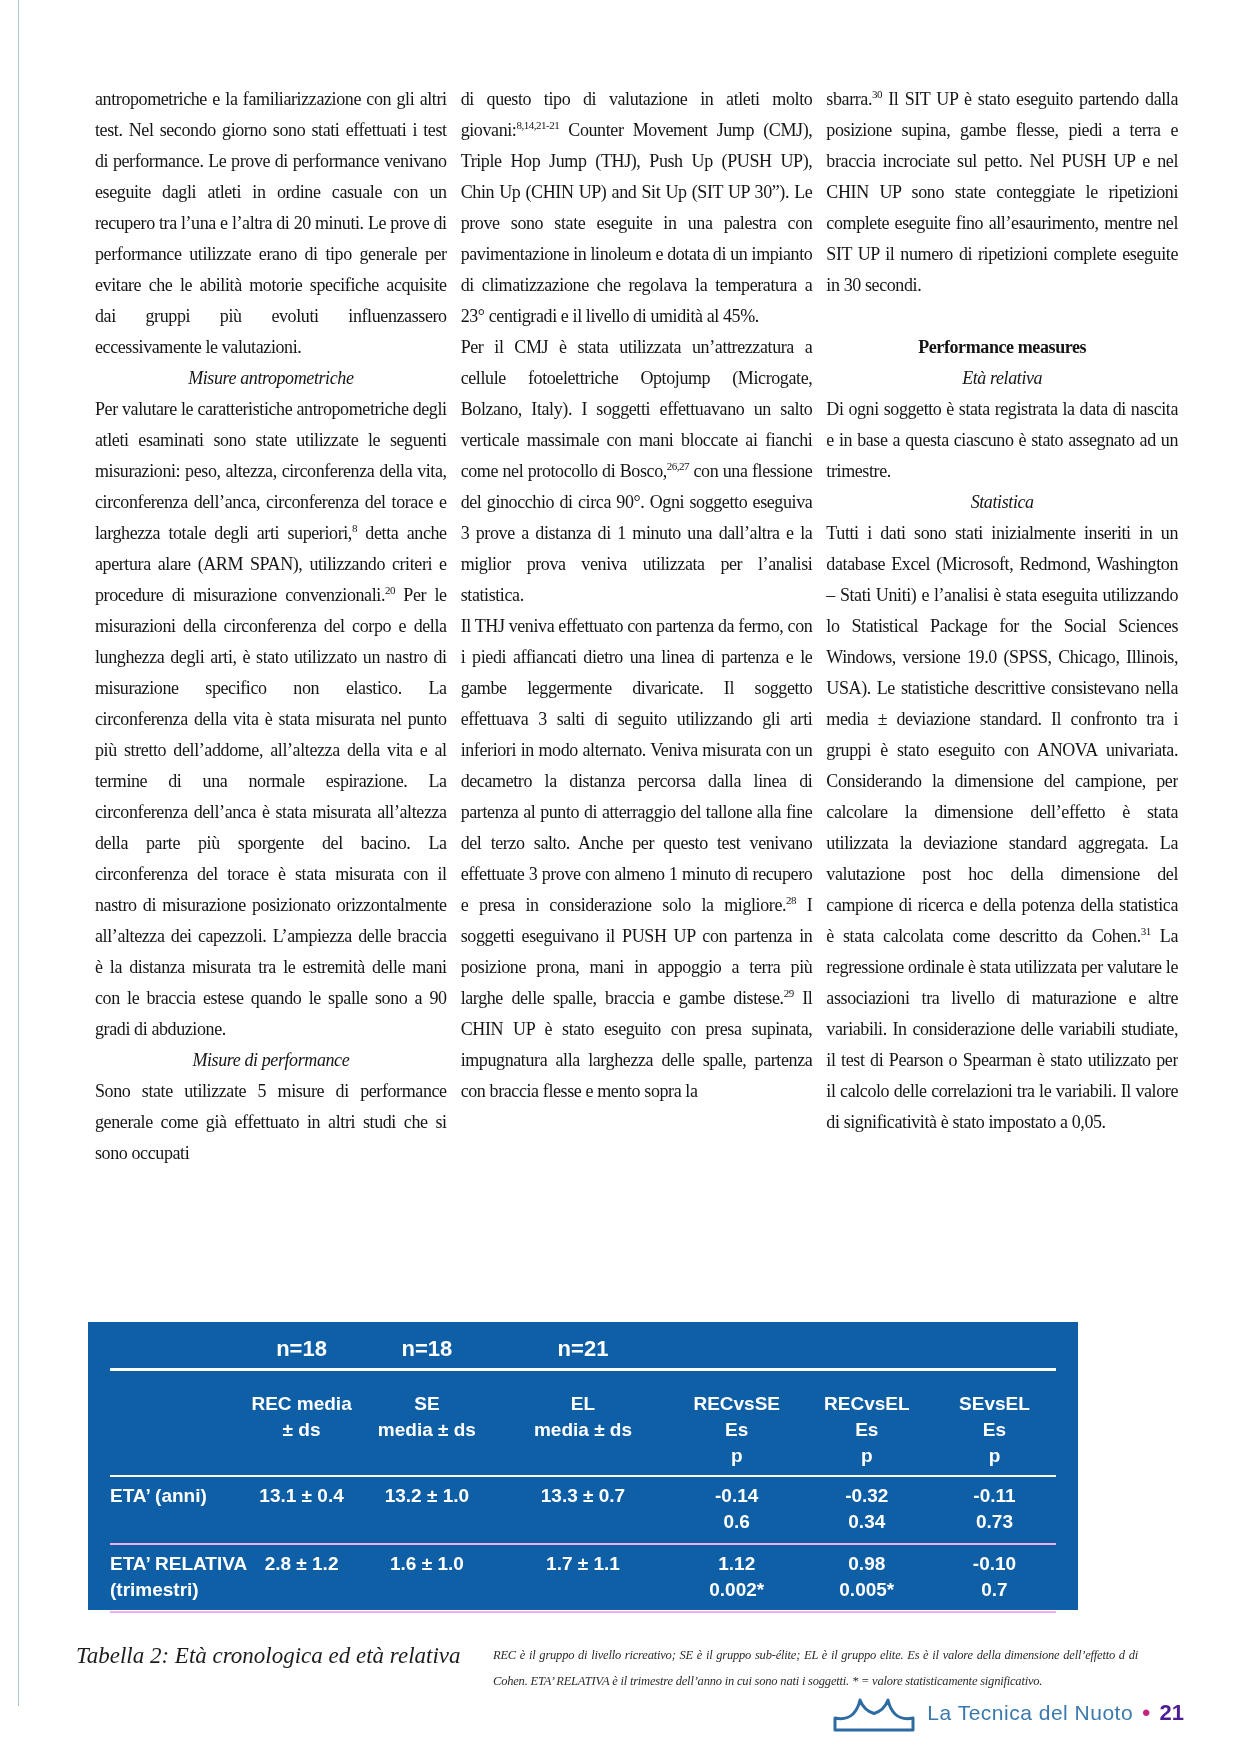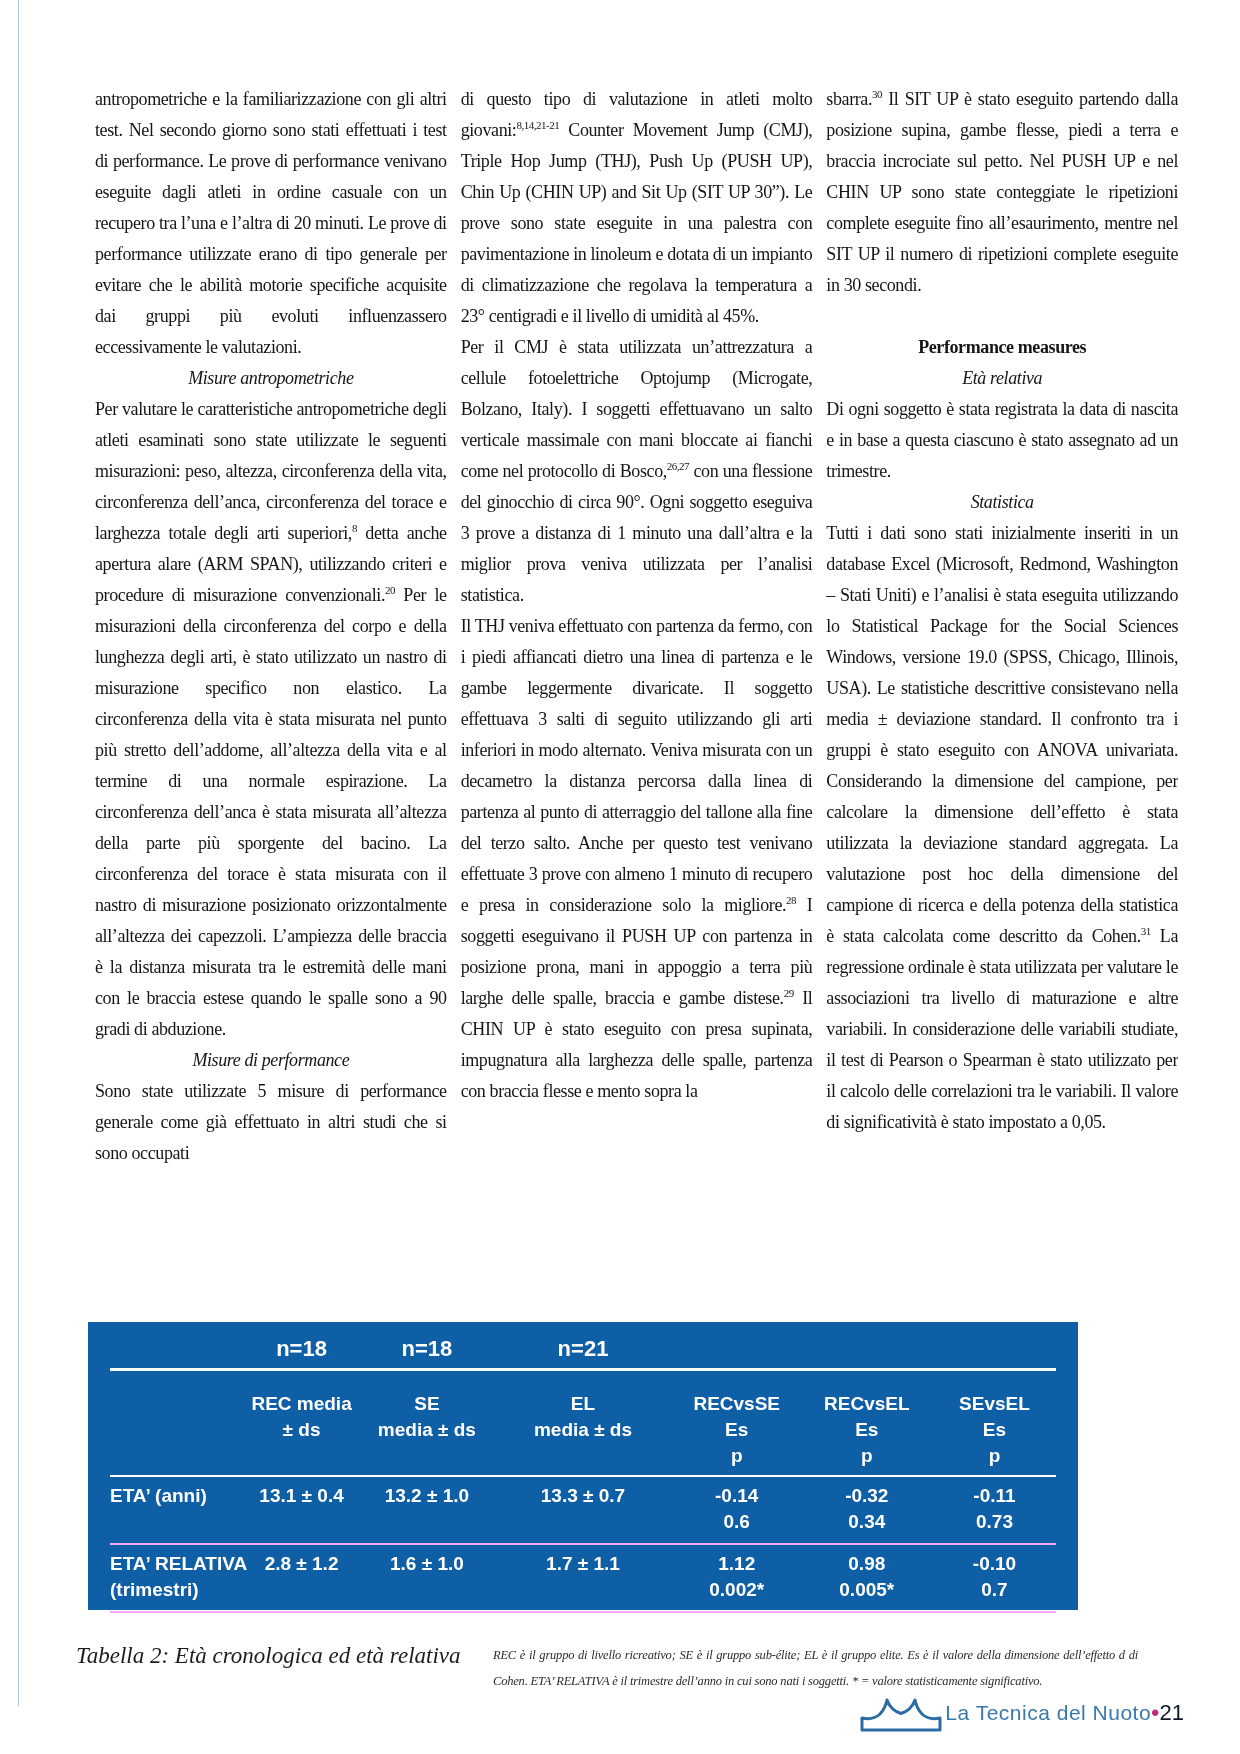--- a/index.html
+++ b/index.html
@@ -30,25 +30,25 @@
   .d-row{font-size:19px;padding:6px 0 8px 0;border-bottom:2px solid #f0abfc;}
   .cl{line-height:26px;white-space:nowrap;}
 
   
   .caption{position:absolute;left:76px;top:1642px;width:1062px;display:flex;align-items:flex-start;}
   .caption-title{flex:0 0 392px;font-style:italic;font-size:23px;line-height:28px;color:#1c1c1c;}
   .caption-note{flex:1 1 auto;margin-left:25px;font-style:italic;font-size:12.5px;
                 letter-spacing:-0.2px;line-height:26px;text-align:justify;color:#2a2a2a;}
 
   
-  .footer{position:absolute;right:56px;top:1692px;display:flex;align-items:center;
+  .footer{position:absolute;right:56px;top:1692px;display:flex;align-items:center;gap:9px;
           font-family:"Liberation Sans",sans-serif;}
   .journal{color:#3a79ae;font-size:21px;letter-spacing:0.5px;}
   .dot{color:#c4247f;font-size:24px;line-height:1;}
-  .pagenum{color:#0f172a;font-size:22px;font-weight:normal;}
+  .pagenum{color:#4c1d95;font-size:22px;font-weight:bold;}
   .waves{display:block;}
 </style>
 </head>
 <body>
 
 <div class="page">
   <div class="left-rule"></div>
 
   <div class="columns">
     <div class="col" id="col1">

